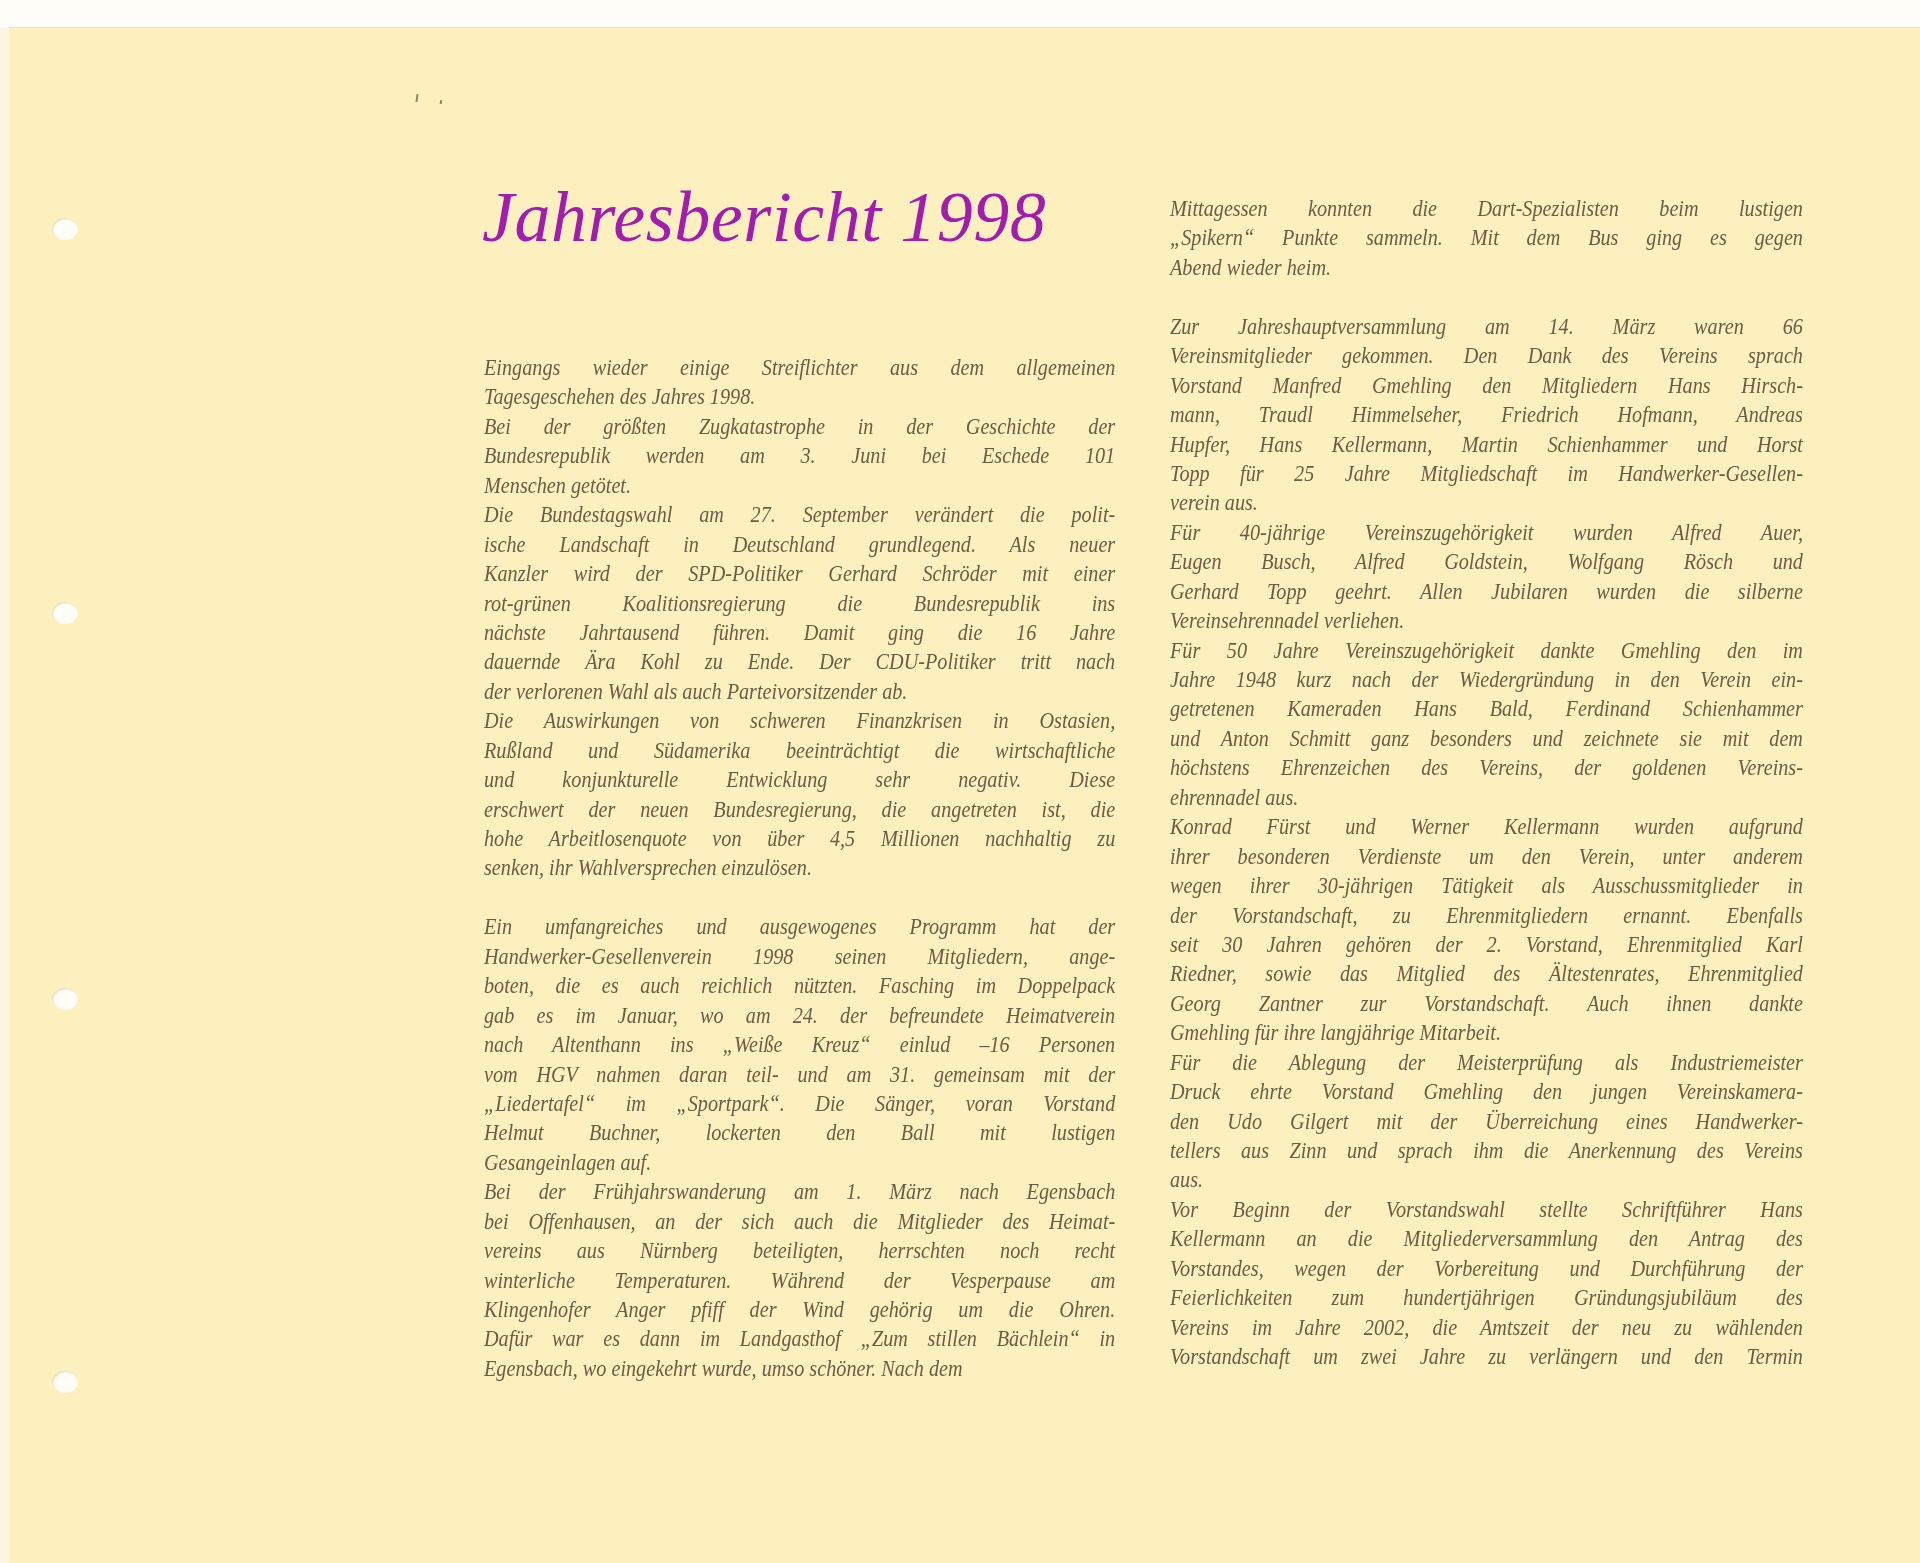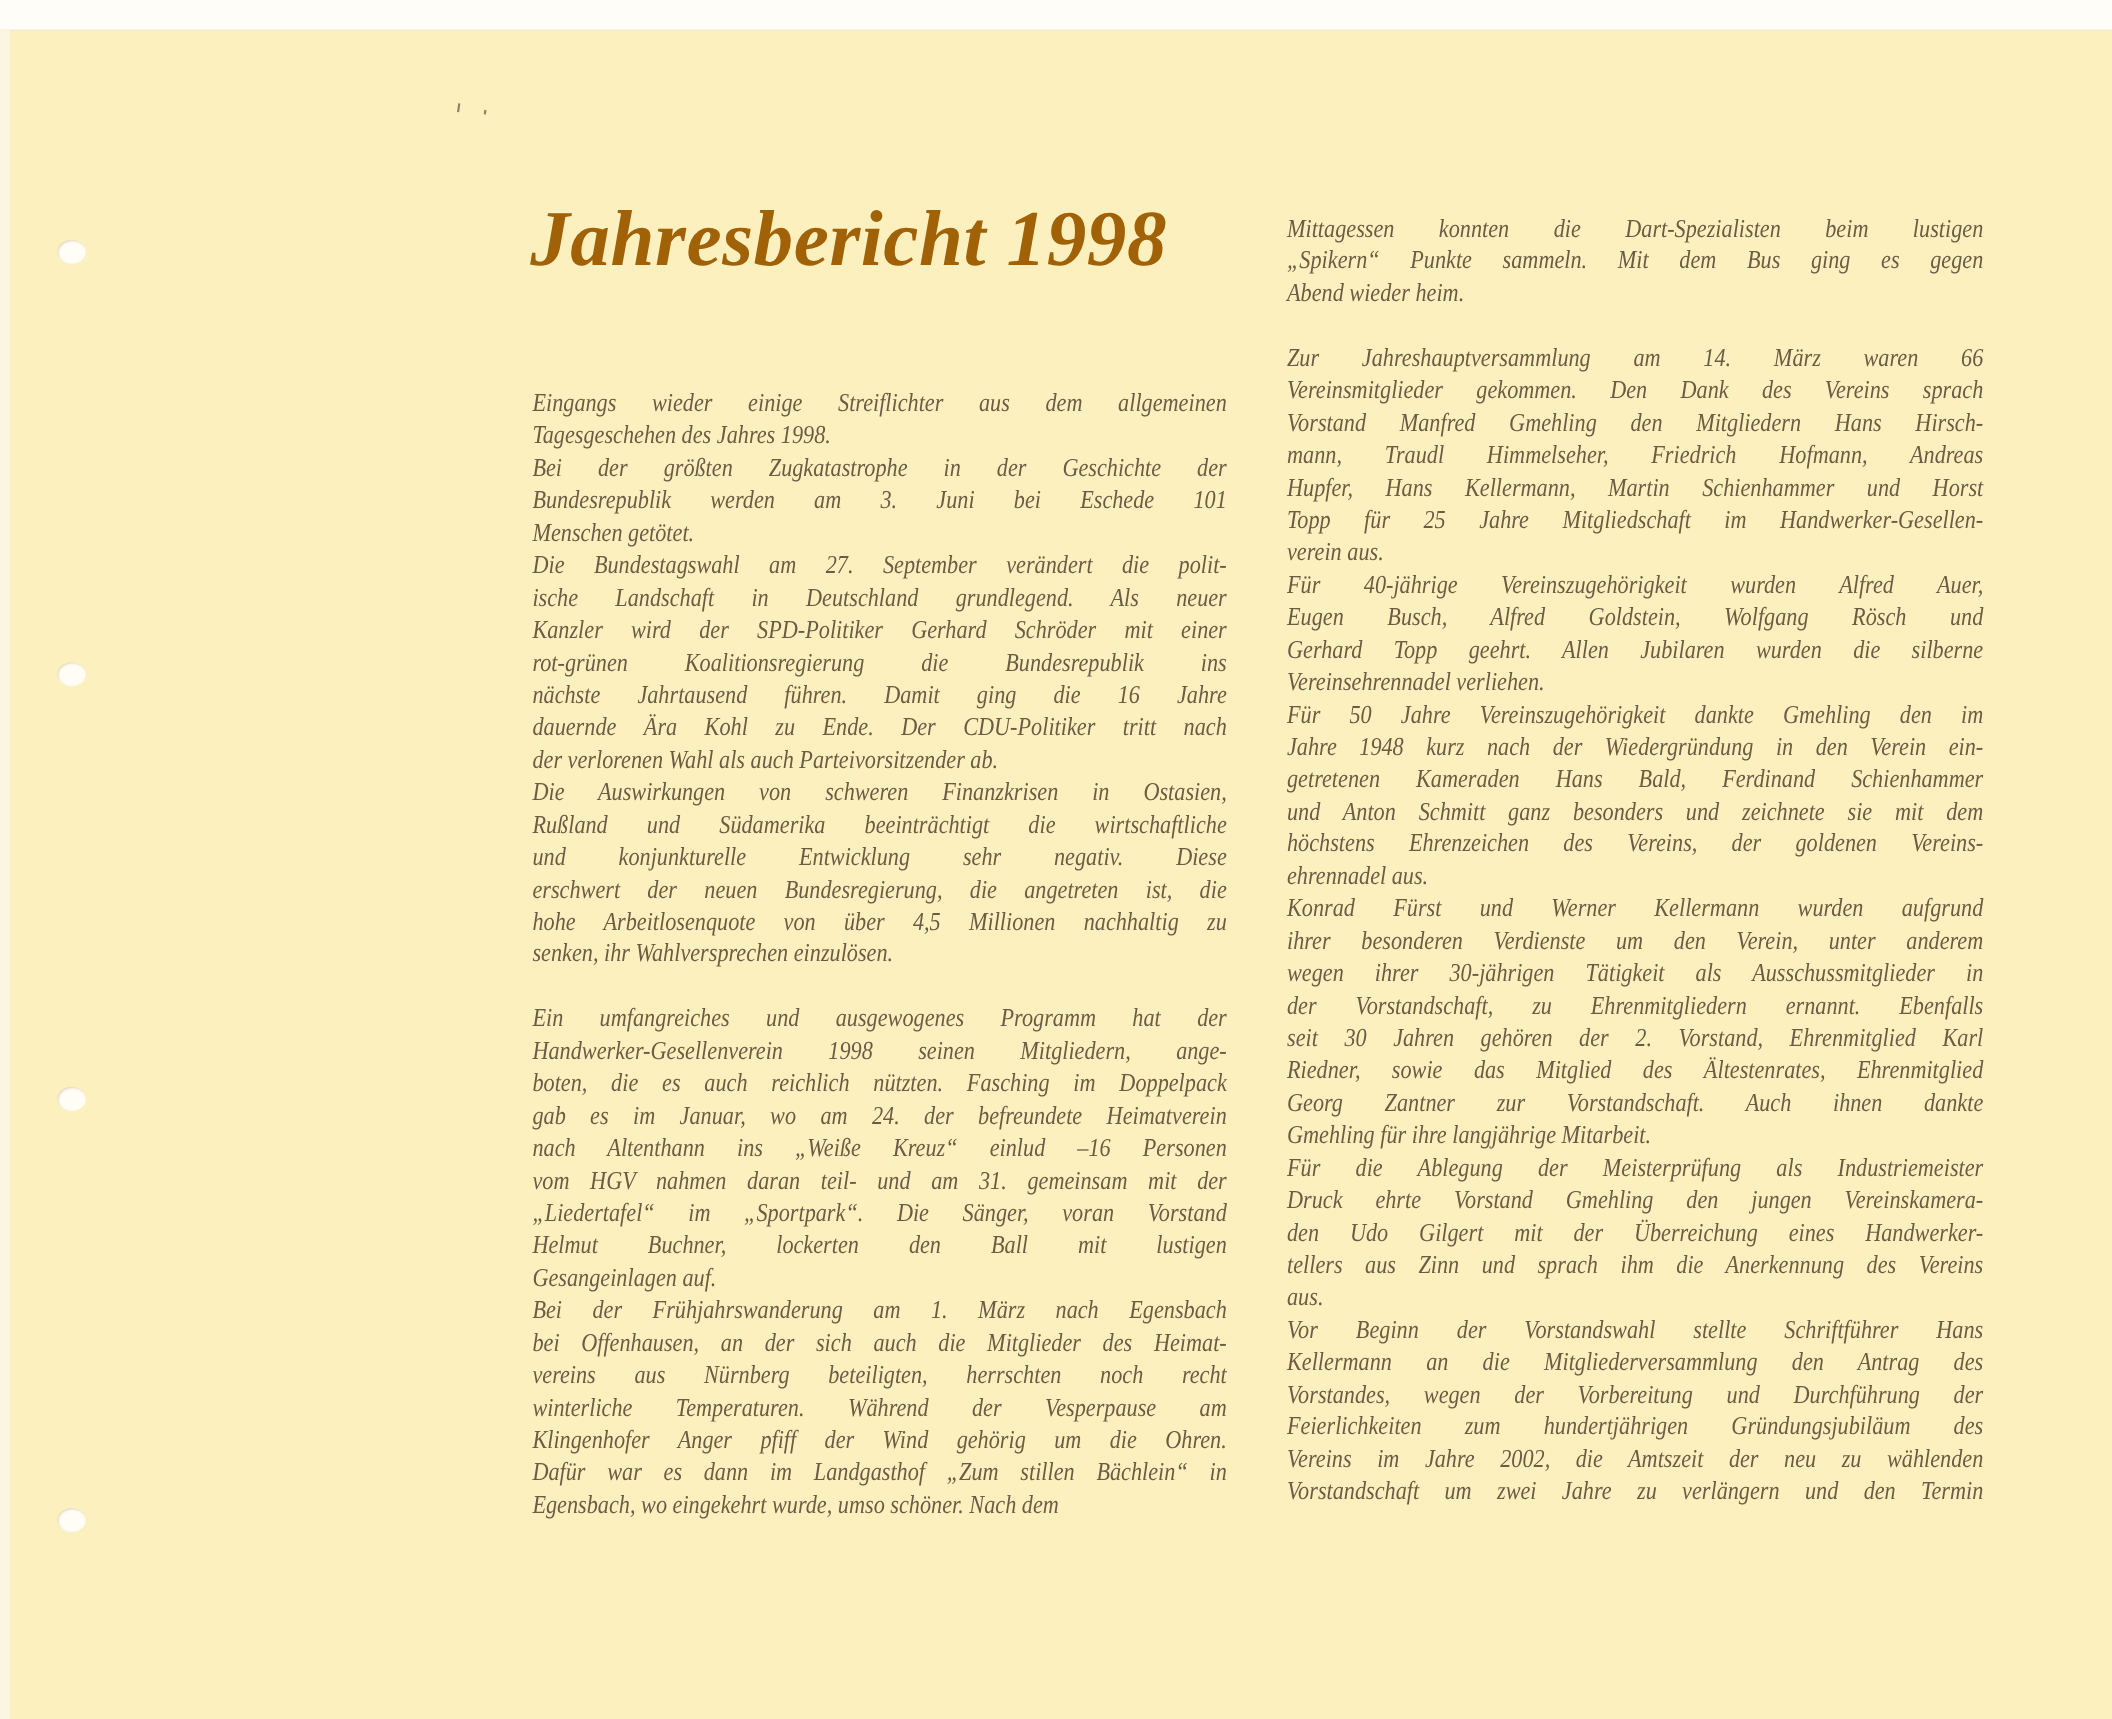--- a/index.html
+++ b/index.html
@@ -25,22 +25,22 @@
   .hole {
     position: absolute; width: 26px; height: 22px; border-radius: 50%;
     background: #fffdf6;
     box-shadow: inset 1px 1px 2px rgba(200,170,110,0.45);
   }
   .speck {
     position: absolute; width: 2px; height: 8px; background: #8f8266; transform: rotate(8deg);
   }
   .title {
     position: absolute; left: 482px; top: 176px;
-    font-size: 72px; font-weight: bold; font-style: italic;
-    color: #a16207; letter-spacing: 0.5px;
+    font-size: 72px; font-weight: normal; font-style: italic;
+    color: #a21caf; letter-spacing: 0.5px;
     white-space: nowrap;
   }
   .col {
     position: absolute;
     font-style: italic;
     font-size: 23.5px;
     line-height: 29.45px;
     color: #6b5c43;
     text-align: justify;
     transform: scaleX(0.86);

